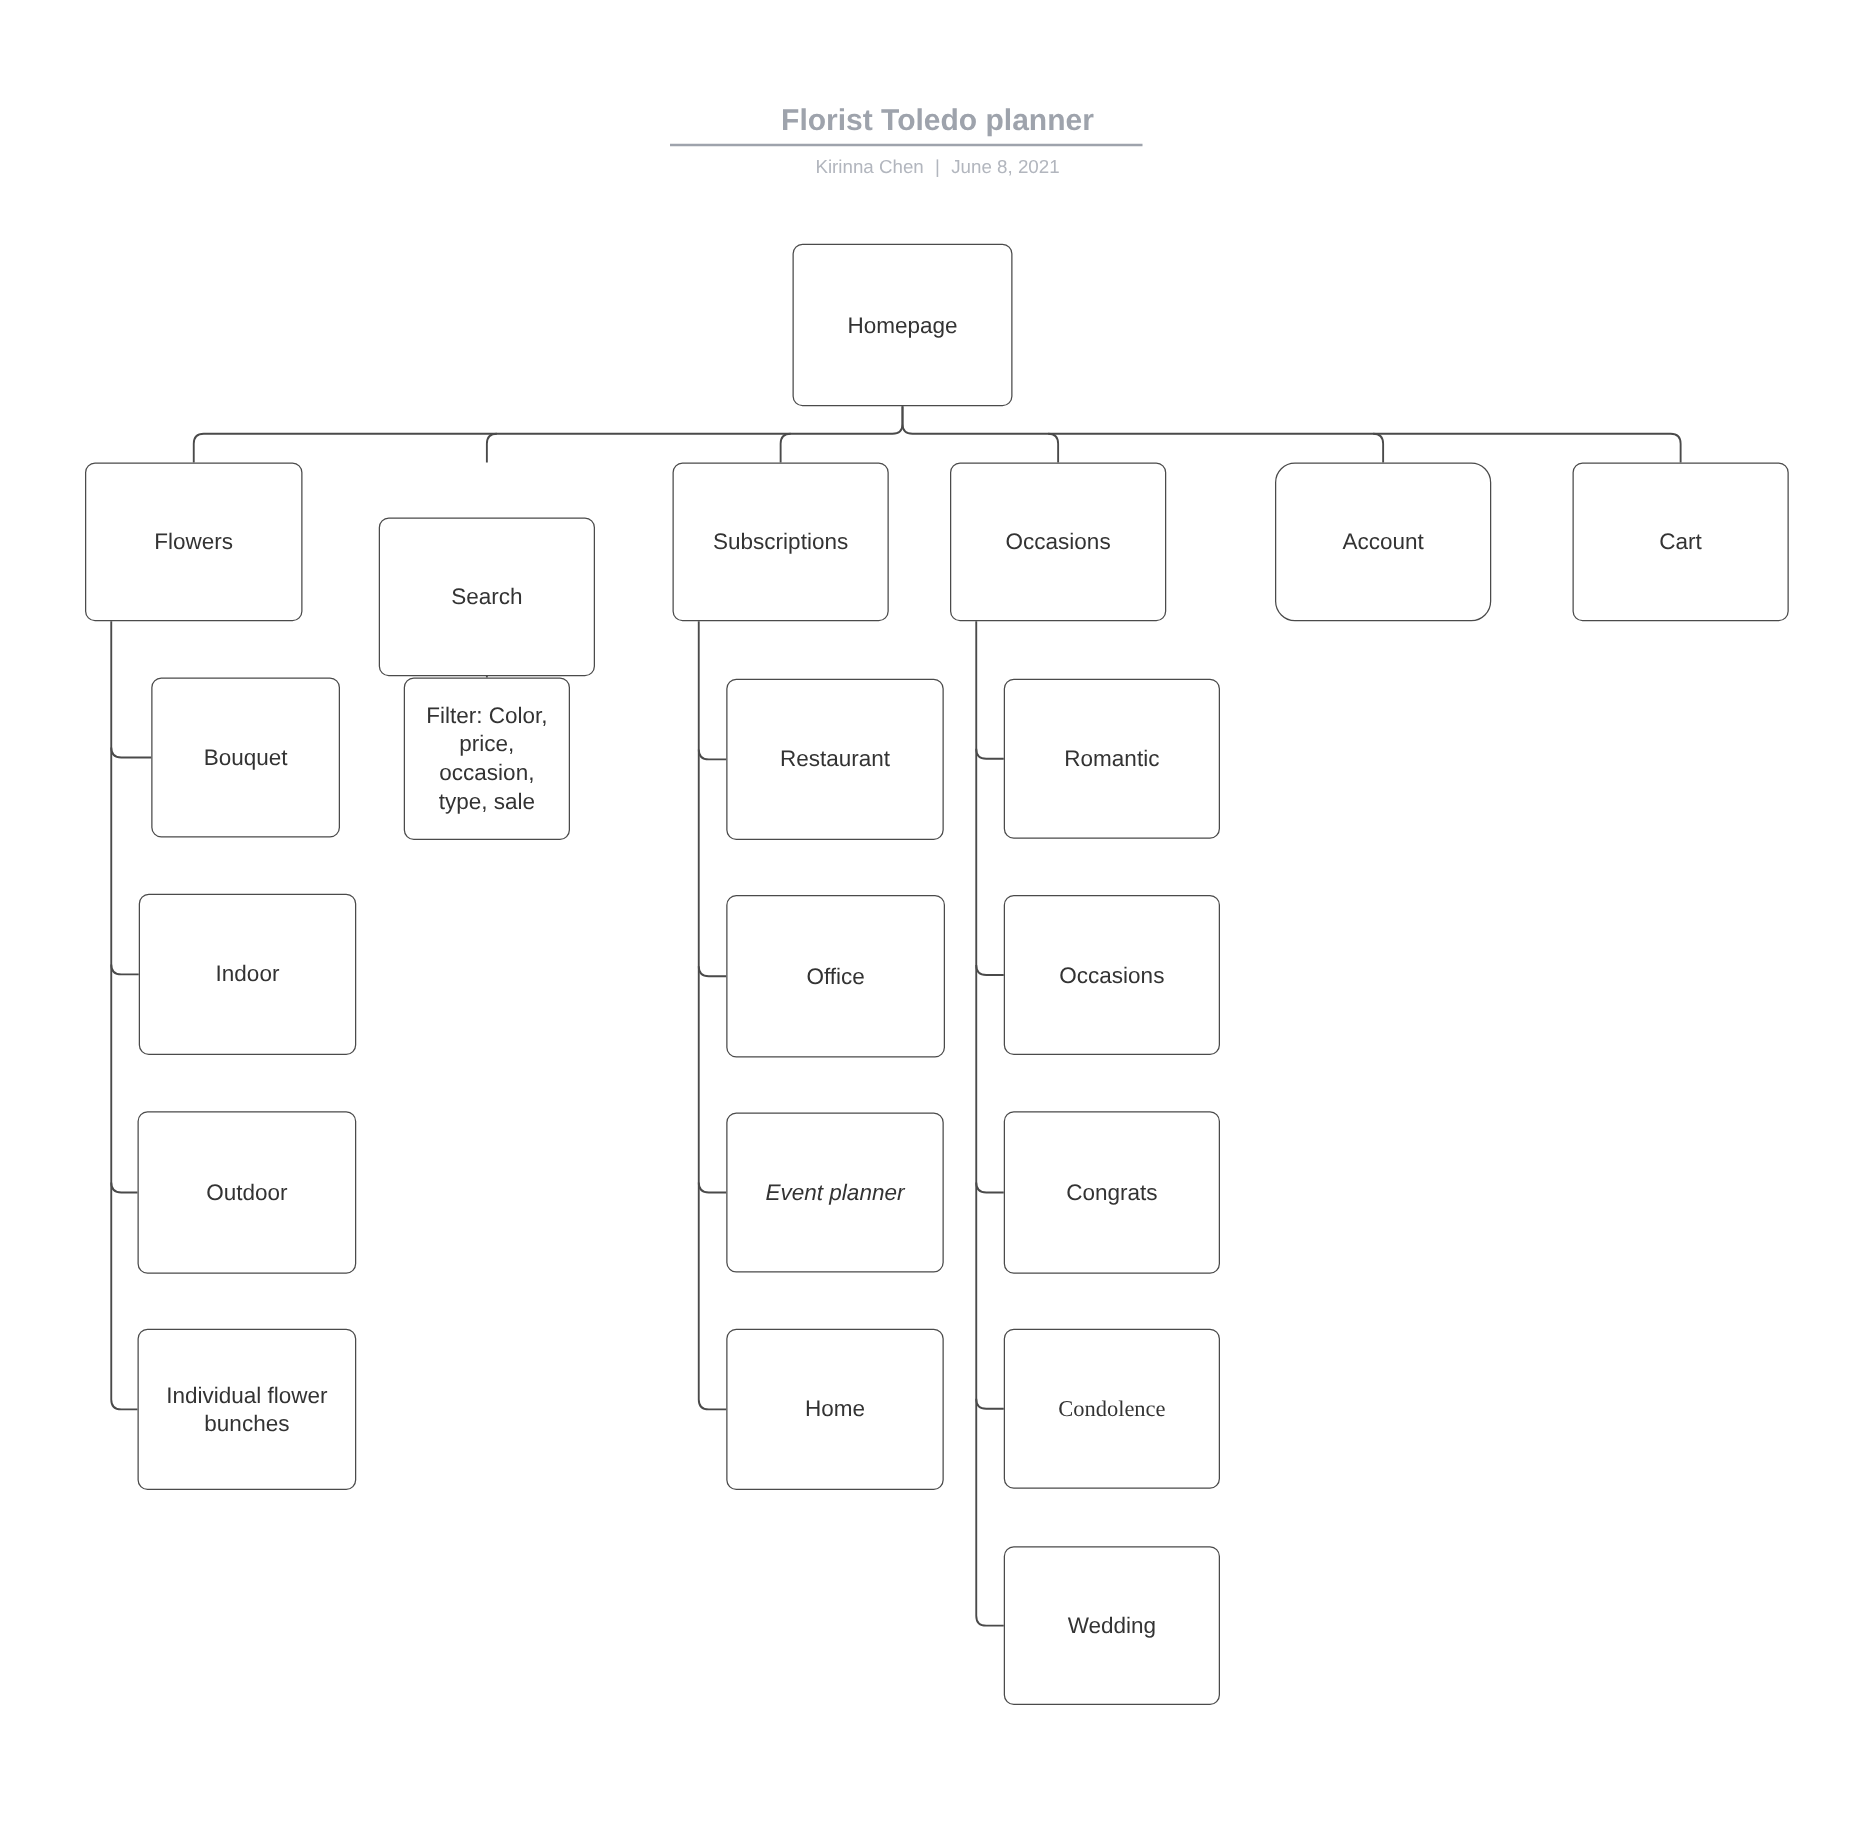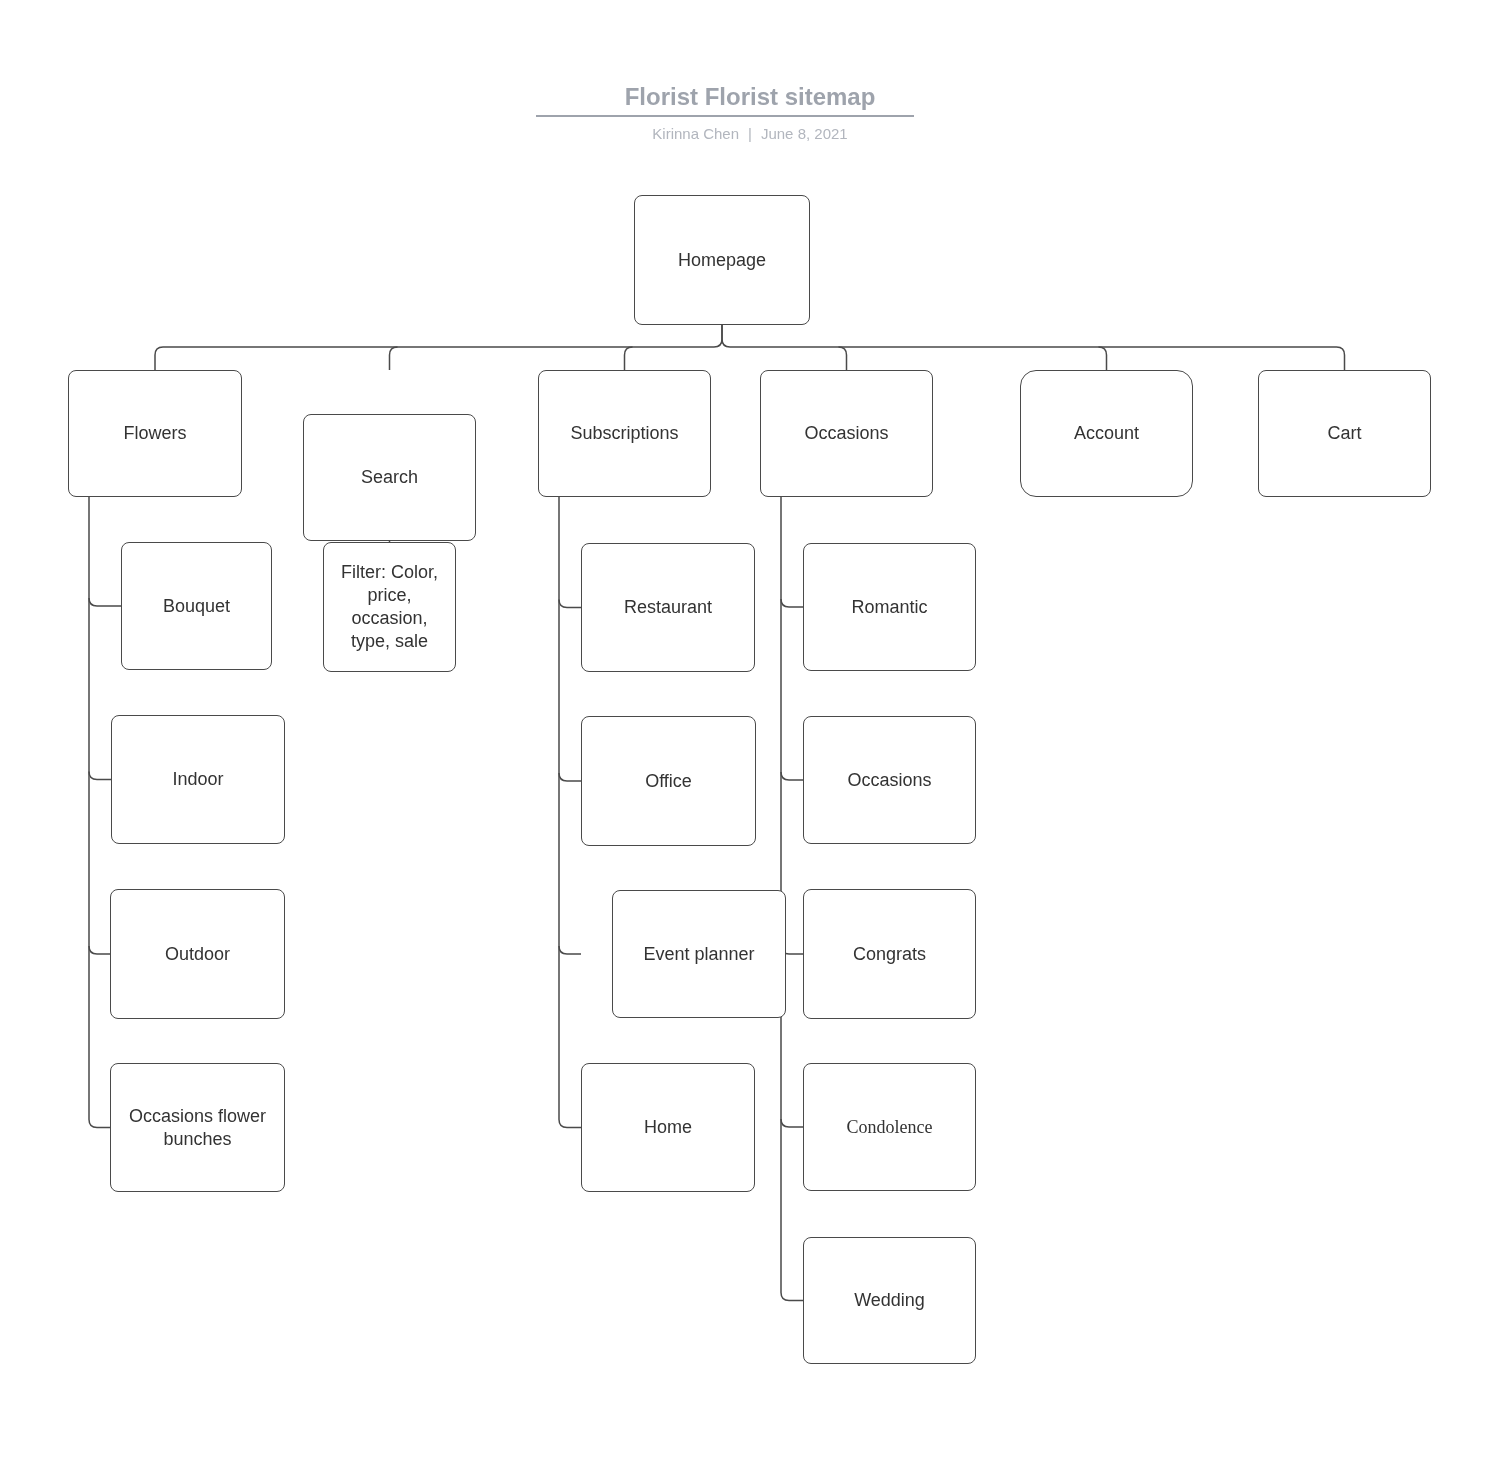--- a/index.html
+++ b/index.html
@@ -32,21 +32,21 @@
     position:absolute;background:var(--bg);
     border:1.5px solid var(--border);border-radius:8px;
     display:flex;align-items:center;justify-content:center;
     text-align:center;font-size:18px;line-height:23px;color:var(--text);
     padding:0 6px;box-sizing:border-box;
   }
 </style>
 </head>
 <body>
 
-<div id="page-title">Florist Florist sitemap</div>
+<div id="page-title">Florist Toledo planner</div>
 <div id="title-underline"></div>
 <div id="subtitle">
   <span>Kirinna Chen</span><span class="divider">|</span><span>June 8, 2021</span>
 </div>
 
 <div id="canvas">
   <svg id="connectors" width="1500" height="1474">
       <path d="M 722 325 L 722 339 Q 722 347 714 347 L 163 347 Q 155 347 155 355 L 155 370"></path>
       <path d="M 722 325 L 722 339 Q 722 347 730 347 L 1336.5 347 Q 1344.5 347 1344.5 355 L 1344.5 370"></path>
       <path d="M 397.5 347 Q 389.5 347 389.5 355 L 389.5 370"></path>
@@ -93,32 +93,32 @@
       <div class="node" style="left: 121px; top: 542px; width: 151px; height: 128px;">
         <span>Bouquet</span>
       </div>
       <div class="node" style="left: 111px; top: 715px; width: 174px; height: 129px;">
         <span>Indoor</span>
       </div>
       <div class="node" style="left: 110px; top: 889px; width: 175px; height: 130px;">
         <span>Outdoor</span>
       </div>
       <div class="node" style="left: 110px; top: 1063px; width: 175px; height: 129px;">
-        <span>Occasions flower bunches</span>
+        <span>Individual flower bunches</span>
       </div>
       <div class="node" style="left: 323px; top: 542px; width: 133px; height: 130px;">
         <span>Filter: Color, price, occasion, type, sale</span>
       </div>
       <div class="node" style="left: 581px; top: 543px; width: 174px; height: 129px;">
         <span>Restaurant</span>
       </div>
       <div class="node" style="left: 581px; top: 716px; width: 175px; height: 130px;">
         <span>Office</span>
       </div>
-      <div class="node" style="left: 612px; top: 890px; width: 174px; height: 128px;">
+      <div class="node" style="left: 581px; top: 890px; width: 174px; height: 128px; font-style: italic;">
         <span>Event planner</span>
       </div>
       <div class="node" style="left: 581px; top: 1063px; width: 174px; height: 129px;">
         <span>Home</span>
       </div>
       <div class="node" style="left: 803px; top: 543px; width: 173px; height: 128px;">
         <span>Romantic</span>
       </div>
       <div class="node" style="left: 803px; top: 716px; width: 173px; height: 128px;">
         <span>Occasions</span>

